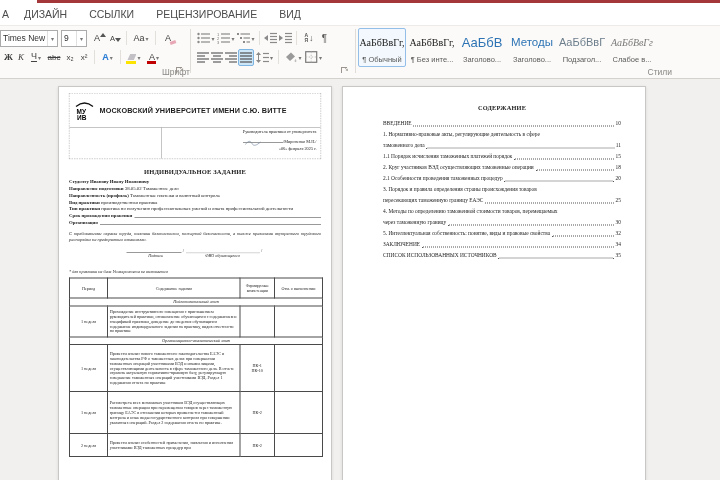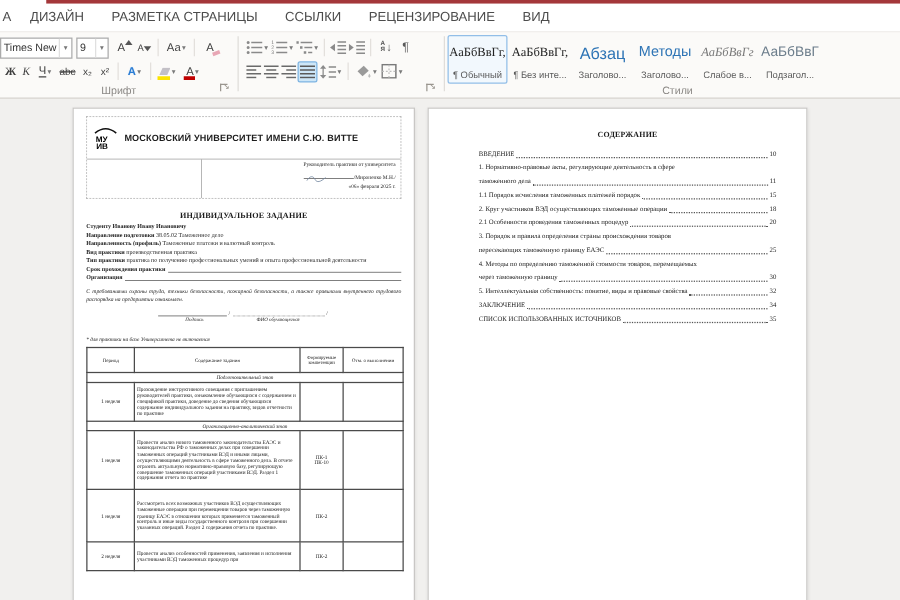--- a/index.html
+++ b/index.html
@@ -9,21 +9,21 @@
   
   .chrome-top { position:absolute; left:0; top:0; width:720px; height:26px; background:#FFFFFF; }
   .red-strip { position:absolute; left:37px; top:0; right:0; height:3px; background:#A4373A; }
   .tabrow { position:absolute; left:0; top:3px; right:0; height:23px; display:flex; align-items:center; background:#FFFFFF; border-bottom:1px solid #EDEAE7; }
   .tab { font-size:10.5px; color:#4c4c4c; padding:0 11px; line-height:23px; white-space:nowrap; cursor:default; }
   .tab.partial { padding:0 4px 0 2px; }
 
   
   .ribbon { position:absolute; left:0; top:26px; width:720px; height:53px; background:#FBFAF8; border-bottom:1px solid #D5D1CD; }
   .gsep { position:absolute; top:3px; bottom:5px; width:1px; background:#E0DDD9; }
-  .grp-label { position:absolute; bottom:1px; text-align:center; font-size:8.5px; color:#8a8784; }
+  .grp-label { position:absolute; bottom:1px; text-align:right; font-size:8.5px; color:#8a8784; }
   .launcher { position:absolute; bottom:3px; width:8px; height:8px; }
   .launcher::before { content:""; position:absolute; left:0; top:0; width:5px; height:5px; border-left:1px solid #9a968f; border-top:1px solid #9a968f; }
   .launcher::after { content:"↘"; position:absolute; left:2px; top:-2px; font-size:7px; color:#9a968f; }
   .rrow { position:absolute; left:0; height:18px; display:flex; align-items:center; }
   .r1 { top:3px; } .r2 { top:22px; }
   .rbtn { height:17px; display:flex; align-items:center; justify-content:center; border-radius:2px; color:#444; position:relative; }
   .rbtn.sel { background:#CDE6F7; border:1px solid #7EB4E2; }
   .arrow { font-size:6px; color:#7a7a7a; margin-left:1px; }
   .isep { width:1px; height:14px; background:#E3E0DC; margin:0 3px; }
 
@@ -116,21 +116,20 @@
   .toc-wrap { white-space:nowrap; overflow:hidden; }
 </style>
 </head>
 <body>
 
 <div class="chrome-top">
   <div class="red-strip"></div>
   <div class="tabrow">
     <span class="tab partial">А</span>
     <span class="tab">ДИЗАЙН</span>
-    <span class="tab">РАЗМЕТКА СТРАНИЦЫ</span>
     <span class="tab">ССЫЛКИ</span>
     <span class="tab">РЕЦЕНЗИРОВАНИЕ</span>
     <span class="tab">ВИД</span>
   </div>
 </div>
 
 <div class="ribbon">
   <div class="gsep" style="left:190px"></div>
   <div class="gsep" style="left:355px"></div>
 
@@ -333,34 +332,34 @@
   <div class="stylegal">
     <div class="stitem sel">
       <div class="stsample s-norm">АаБбВвГг,</div>
       <div class="stlabel">¶ Обычный</div>
     </div>
     <div class="stitem">
       <div class="stsample s-norm">АаБбВвГг,</div>
       <div class="stlabel">¶ Без инте...</div>
     </div>
     <div class="stitem">
-      <div class="stsample s-h1">Абзац</div>
+      <div class="stsample s-h1">АаБбВ</div>
       <div class="stlabel">Заголово...</div>
     </div>
     <div class="stitem">
       <div class="stsample s-h2">Методы</div>
       <div class="stlabel">Заголово...</div>
     </div>
     <div class="stitem">
+      <div class="stsample s-sub">АаБбВвГ</div>
+      <div class="stlabel">Подзагол...</div>
+    </div>
+    <div class="stitem">
       <div class="stsample s-subtle">АаБбВвГг</div>
       <div class="stlabel">Слабое в...</div>
-    </div>
-    <div class="stitem">
-      <div class="stsample s-sub">АаБбВвГ</div>
-      <div class="stlabel">Подзагол...</div>
     </div>
   </div>
   <div class="grp-label" style="left:412px;width:260px">Стили</div>
 </div>
 
 <div class="docarea">
 
   <div class="page page1">
     <div class="pinner p1i">
       <div class="hdrbox">

